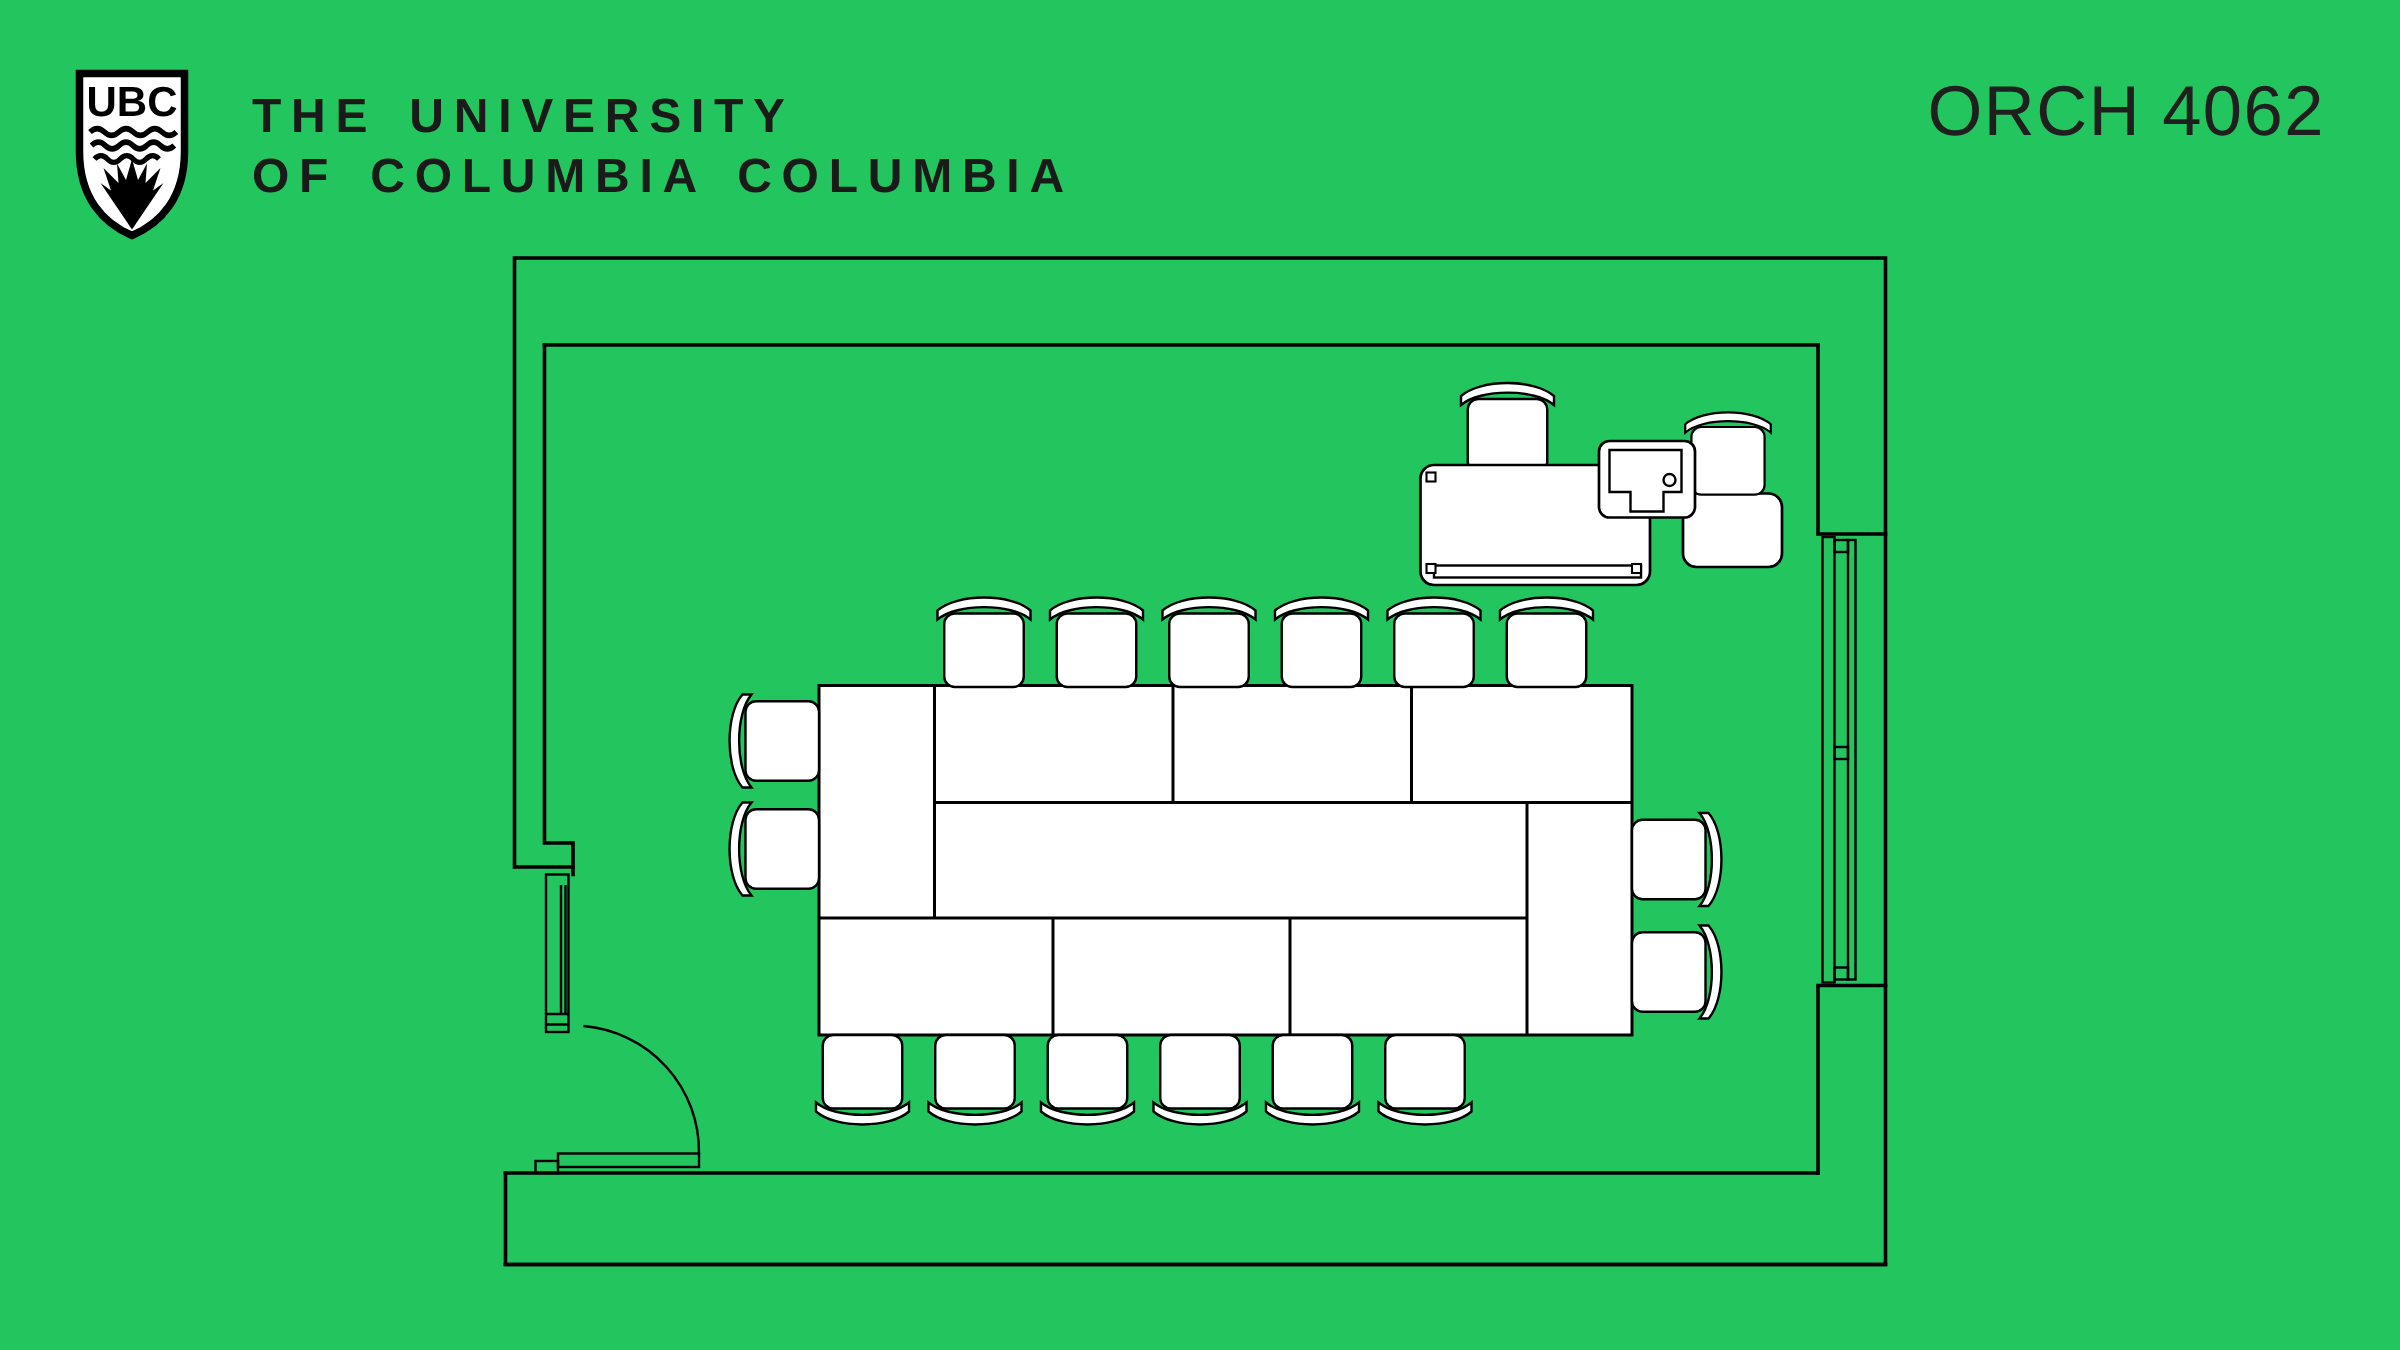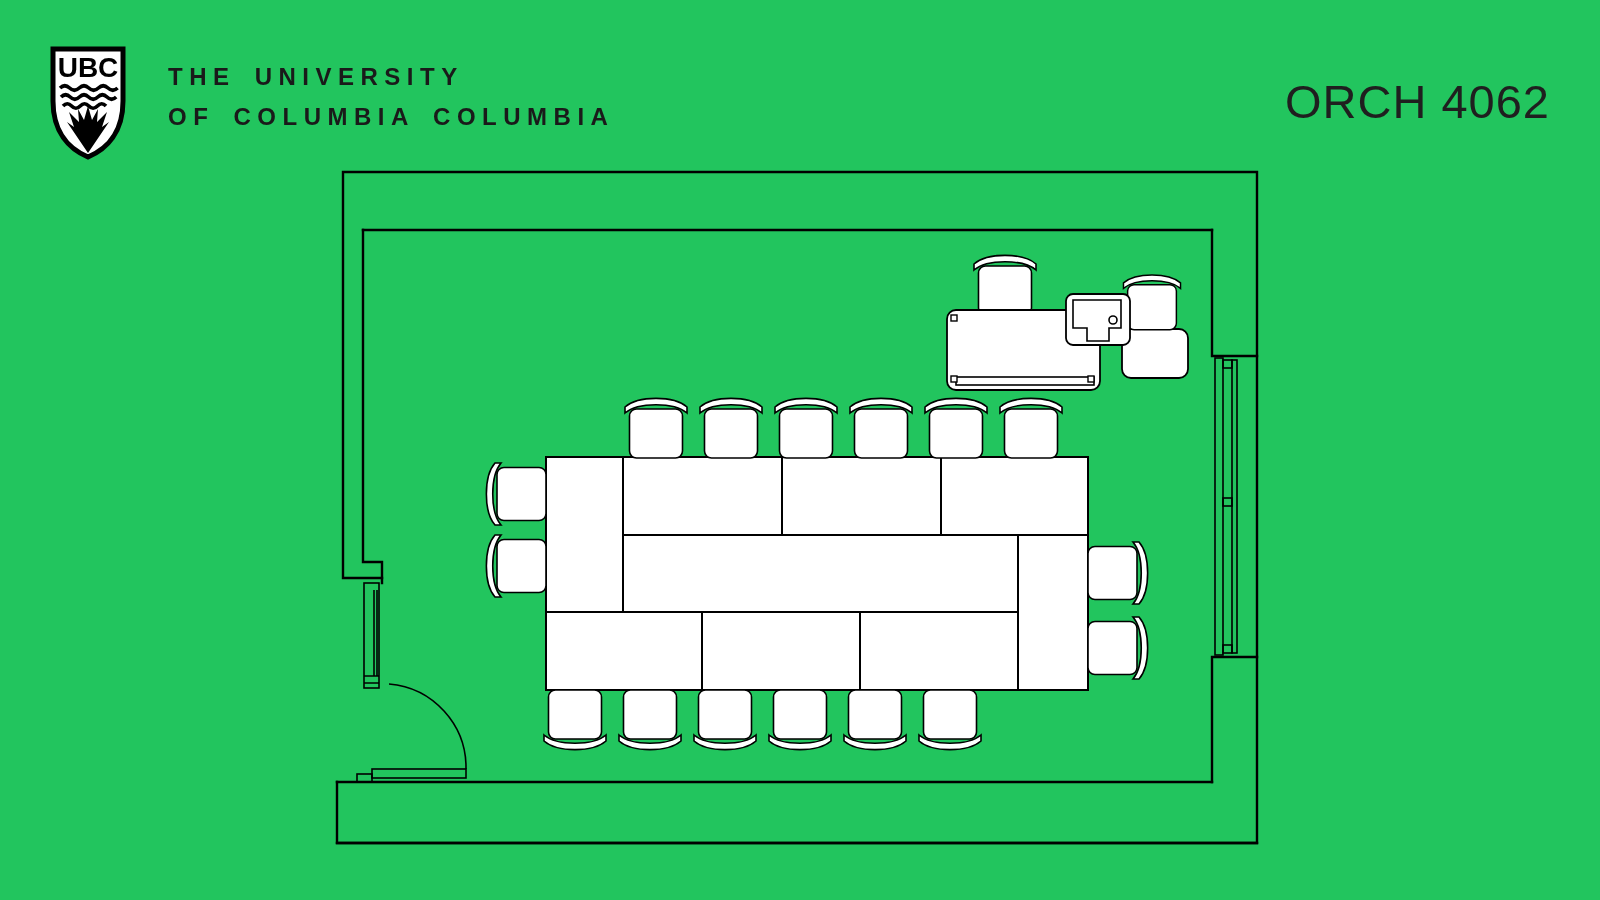--- a/index.html
+++ b/index.html
@@ -1,24 +1,24 @@
 <!DOCTYPE html>
 <html><head>
 <meta charset="utf-8">
 <style>
   html,body{margin:0;padding:0;background:#ffffff;width:1600px;height:900px;overflow:hidden;
     font-family:"Liberation Sans", sans-serif;}
   #page{position:relative;width:1600px;height:900px;background:#22c55e;}
   
   #logo{position:absolute;left:50px;top:46px;width:76px;height:114px;}
   #uni-name{position:absolute;left:168px;top:57px;color:#1a1a1a;}
-  #uni-name .line{font-size:24px;font-weight:bold;letter-spacing:6.5px;word-spacing:6px;
+  #uni-name .line{font-size:32px;font-weight:bold;letter-spacing:6.5px;word-spacing:6px;
     line-height:40px;white-space:nowrap;color:#1a1a1a;}
   #room-title{position:absolute;top:46px;right:50px;font-size:47px;font-weight:400;
-    letter-spacing:1px;color:#1f1f1f;white-space:nowrap;margin-top:28px;}
+    letter-spacing:1px;color:#1f1f1f;white-space:nowrap;}
   
   #plan{position:absolute;left:0;top:0;width:1600px;height:900px;}
   .ln{fill:none;stroke:#000;stroke-width:2.4;stroke-linecap:square;stroke-linejoin:miter;}
   .ln-thin{fill:none;stroke:#000;stroke-width:1.6;}
   .furn{fill:#ffffff;stroke:#000;stroke-width:1.8;}
   .tbl{fill:#ffffff;stroke:#000;stroke-width:2;}
   .chair-part{fill:#ffffff;stroke:#000;stroke-width:1.6;}
 </style>
 </head>
 <body>

